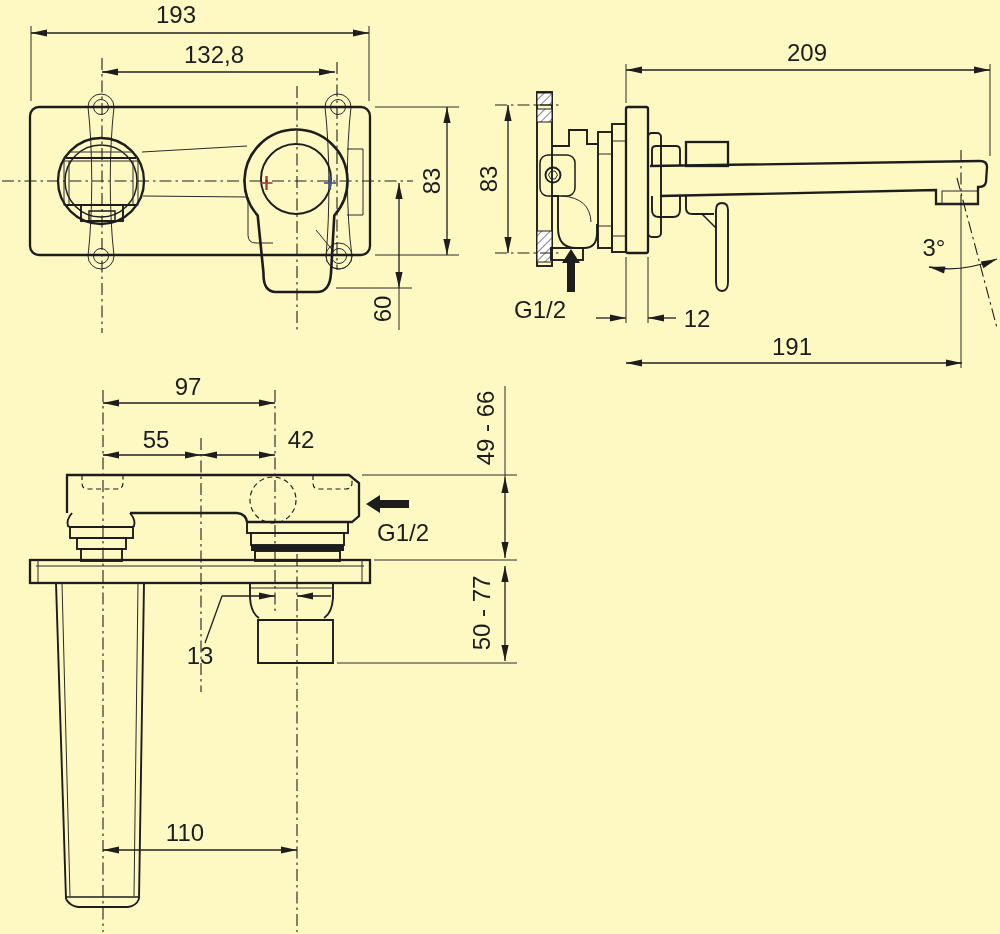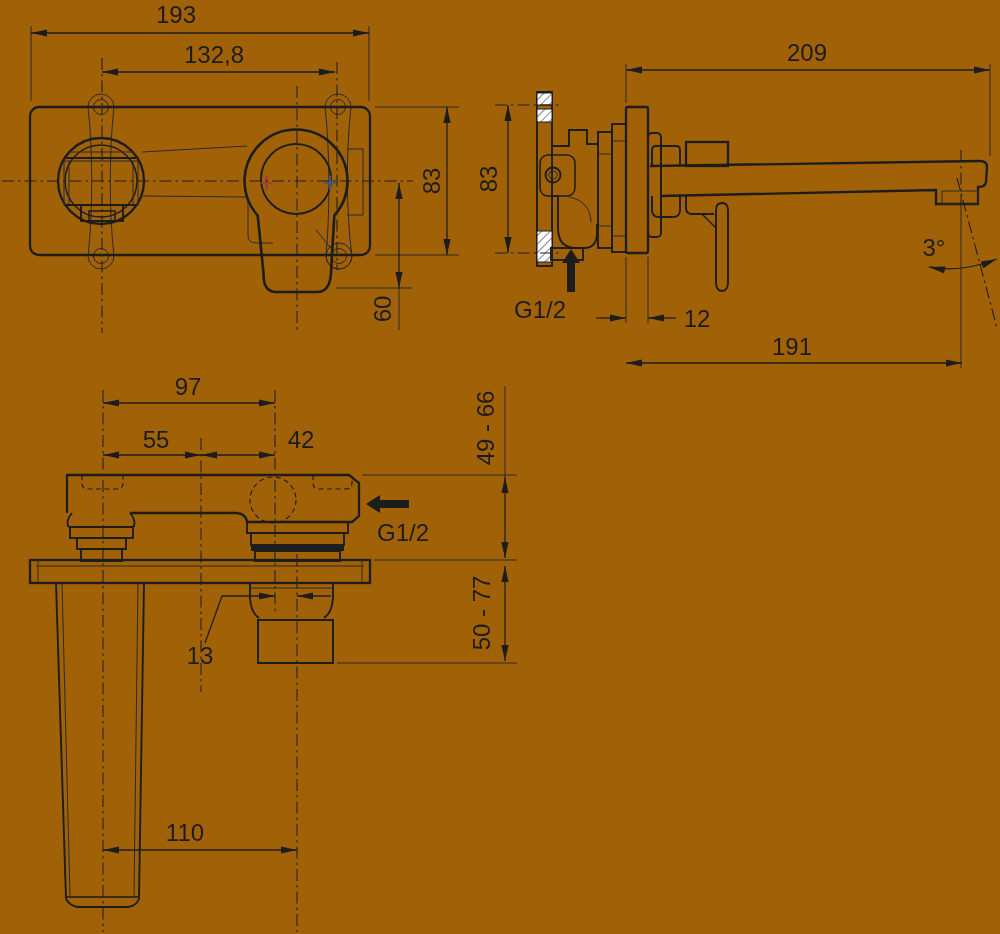--- a/index.html
+++ b/index.html
@@ -1,16 +1,16 @@
 <!DOCTYPE html>
 <html><head>
 <meta charset="utf-8">
 <style>
   html,body{margin:0;padding:0;background:#ffffff;}
-  .page{width:1000px;height:934px;background:#a16207;overflow:hidden;}
+  .page{width:1000px;height:934px;background:#fef9c3;overflow:hidden;}
   svg{display:block;}
   .s  {stroke:#1d1d1d;fill:none;stroke-width:2.3;}
   .s2 {stroke:#1d1d1d;fill:none;stroke-width:1.9;}
   .m  {stroke:#1d1d1d;fill:none;stroke-width:1.5;}
   .t  {stroke:#2a2a2a;fill:none;stroke-width:1;}
   .d  {stroke:#1f1f1f;fill:none;stroke-width:1.3;}
   .cl {stroke:#1f1f1f;fill:none;stroke-width:1.1;stroke-dasharray:12 4 2.5 4;}
   .dsh{stroke:#1d1d1d;fill:none;stroke-width:1.15;stroke-dasharray:5 3.5;}
   .blk{fill:#1d1d1d;stroke:none;}
   .lbl{font:24px "Liberation Sans",sans-serif;fill:#1c1c1c;text-anchor:middle;}

